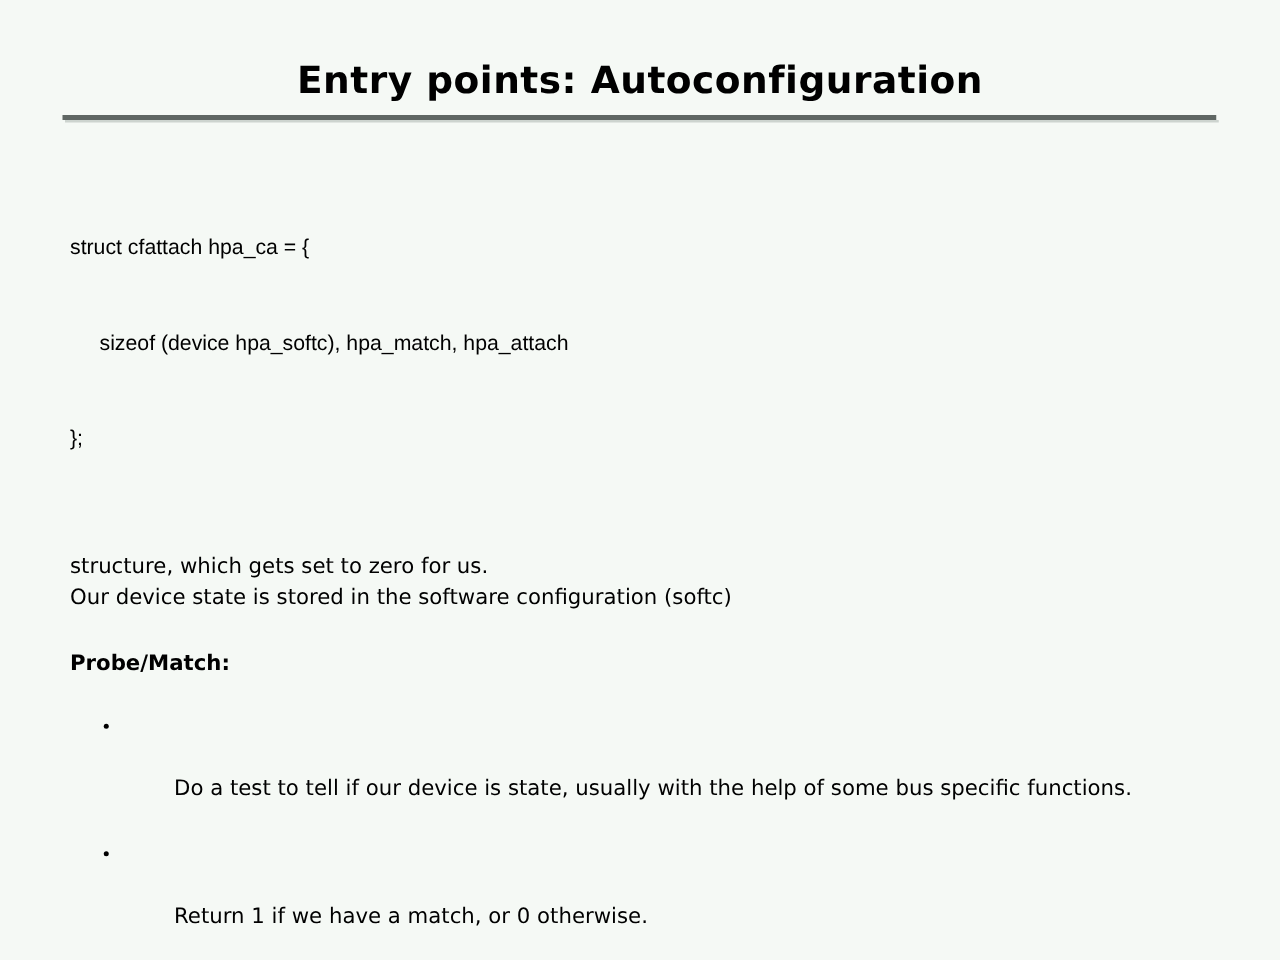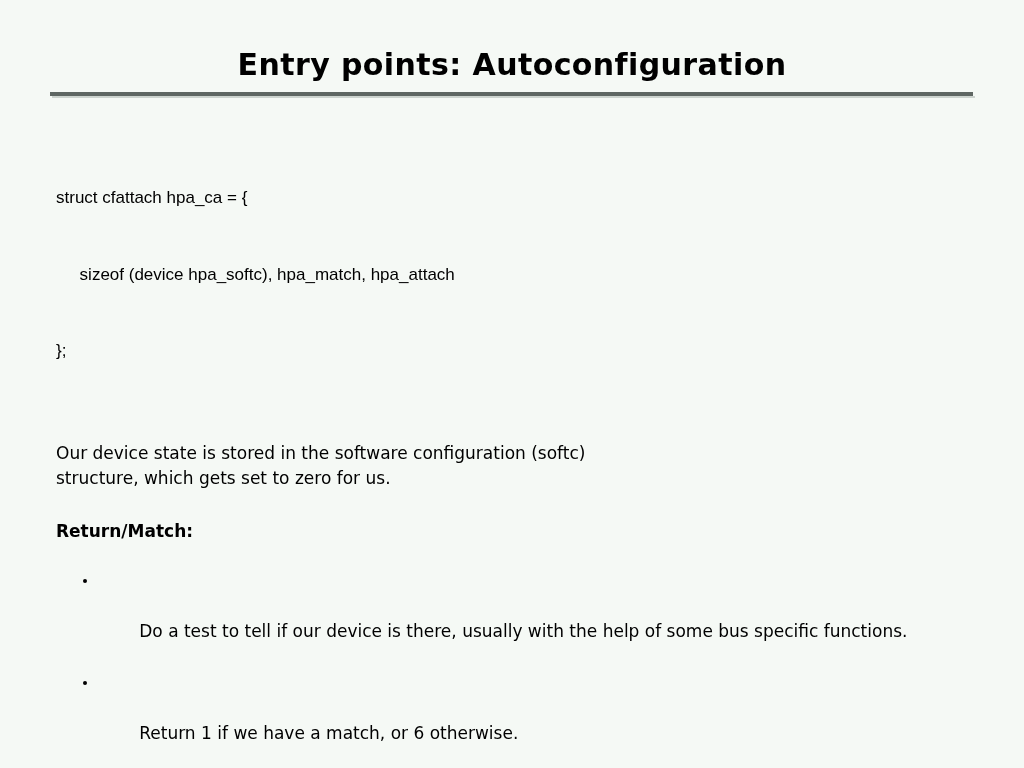--- a/index.html
+++ b/index.html
@@ -133,35 +133,35 @@
 
   <div class="body">
 
     <div class="code-block">
       <div class="code-line">struct cfattach hpa_ca = {</div>
       <div class="code-line">     sizeof (device hpa_softc), hpa_match, hpa_attach</div>
       <div class="code-line">};</div>
     </div>
 
     <div class="para">
+      <div class="para-line">structure, which gets set to zero for us.</div>
       <div class="para-line">Our device state is stored in the software configuration (softc)</div>
-      <div class="para-line">structure, which gets set to zero for us.</div>
     </div>
 
     <div class="spacer-lg"></div>
 
-    <div class="section-head">Return/Match:</div>
+    <div class="section-head">Probe/Match:</div>
 
     <div class="spacer-md"></div>
 
     <ul class="bullets">
       <li>
         <span class="dot"></span>
-        <span>Do a test to tell if our device is there, usually with the help of some bus specific functions.</span>
+        <span>Do a test to tell if our device is state, usually with the help of some bus specific functions.</span>
       </li>
       <li>
         <span class="dot"></span>
-        <span>Return 1 if we have a match, or 6 otherwise.</span>
+        <span>Return 1 if we have a match, or 0 otherwise.</span>
       </li>
     </ul>
 
   </div>
 </div>
 
 </body></html>

